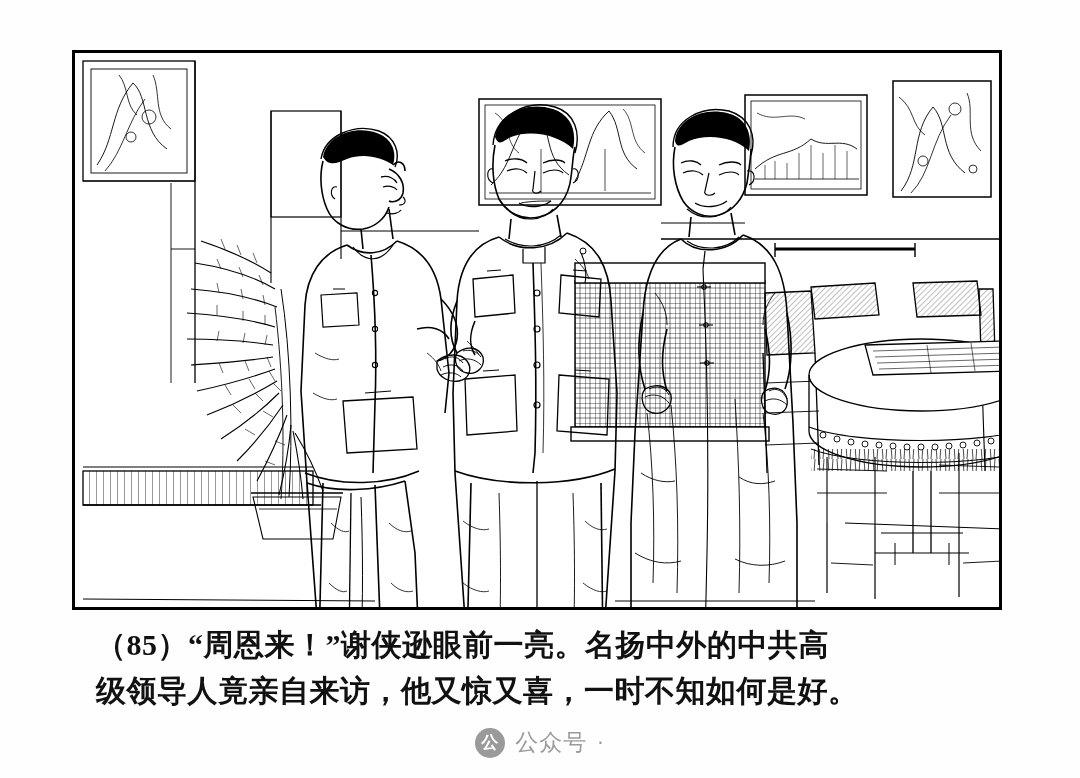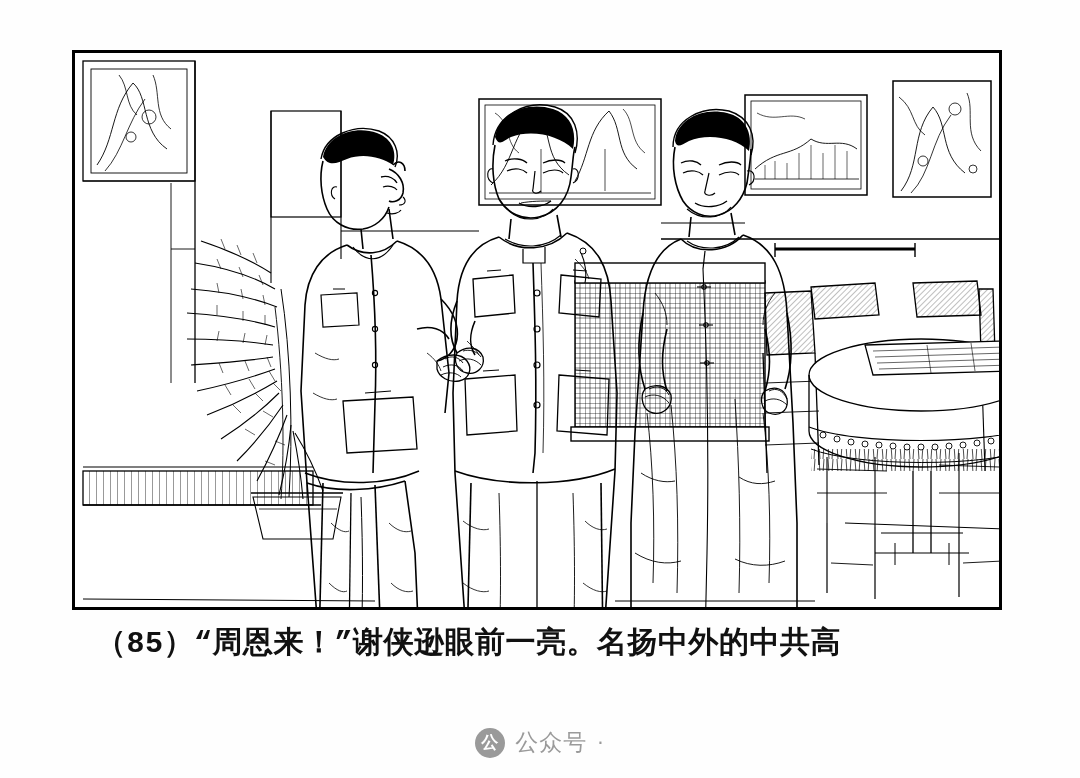--- a/index.html
+++ b/index.html
@@ -44,21 +44,21 @@
     width: 100%;
     height: 100%;
   }
 
   
   .caption {
     position: absolute;
     left: 96px;
     top: 622px;
     width: 890px;
-    font-family: Liberation Mono, monospace;
+    font-family: Liberation Serif, serif;
     font-size: 30px;
     font-weight: 700;
     color: #111;
     line-height: 1.52;
     letter-spacing: 0.5px;
     text-align: left;
   }
   .caption .line {
     display: block;
     white-space: nowrap;
@@ -498,20 +498,21 @@
         <g stroke="#000" fill="none">
           <path d="M8 546 L300 548" stroke-width="1"></path>
           <path d="M540 548 L740 548" stroke-width="1"></path>
         </g>
       </svg>
     </div>
   </div>
 
   <div class="caption">
     <span class="line line1">（85）“周恩来！”谢侠逊眼前一亮。名扬中外的中共高</span>
+    <span class="line line2">级领导人竟亲自来访，他又惊又喜，一时不知如何是好。</span>
   </div>
 
   <div class="footer">
     <span class="wm-badge">公</span>
     <span>公众号</span>
     <span class="wm-dot">·</span>
   </div>
 
 </div>
 

